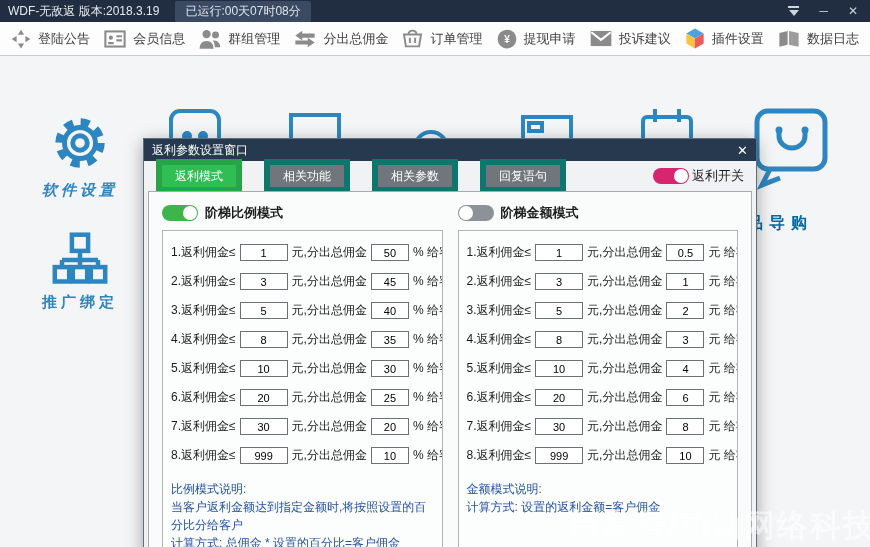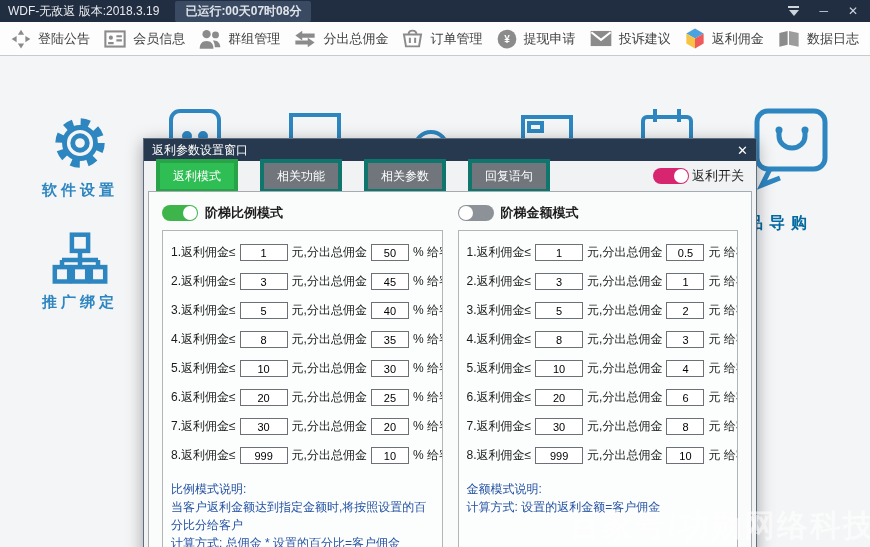--- a/index.html
+++ b/index.html
@@ -4,57 +4,57 @@
 <style>
   html,body{margin:0;padding:0;overflow:hidden;}
   .page{position:relative;width:870px;height:547px;overflow:hidden;background:#f4f5f6;
         font-family:"Liberation Sans","DejaVu Sans",sans-serif;}
 
   
   .titlebar{position:absolute;top:0;left:0;right:0;height:22px;background:#212d40;
             display:flex;align-items:center;padding:0 8px;box-sizing:border-box;}
   .win-title{color:#e7eaee;font-size:12px;white-space:nowrap;}
   .runtime{margin-left:16px;background:#3a4a62;color:#dfe4ea;font-size:12px;
-           padding:2px 10px;border-radius:2px;white-space:nowrap;font-weight:bold;}
+           padding:2px 10px;border-radius:2px;white-space:nowrap;}
   .win-ctrls{margin-left:auto;display:flex;align-items:center;gap:20px;padding-right:4px;}
   .ctrl{color:#cdd5dd;font-size:12px;line-height:1;cursor:default;}
   .menu-ctrl{display:flex;flex-direction:column;align-items:center;gap:2px;}
   .menu-bar{width:11px;height:2px;background:#cdd5dd;}
   .menu-tri{width:0;height:0;border-left:5px solid transparent;border-right:5px solid transparent;
             border-top:6px solid #cdd5dd;}
 
   
   .toolbar{position:absolute;top:22px;left:0;right:0;height:34px;background:#fdfdfd;
            border-bottom:1px solid #c4ccd2;display:flex;align-items:center;
            justify-content:space-around;padding:0 4px;box-sizing:border-box;}
   .tb-item{display:flex;align-items:center;gap:7px;font-size:13px;color:#3e3e3e;
            padding:2px 4px;cursor:default;white-space:nowrap;}
   .tb-item svg{display:block;}
 
   
   .content{position:absolute;top:57px;left:0;right:0;bottom:0;background:#f4f5f6;}
 
   .side-item{position:absolute;width:100px;text-align:center;color:#2e86c1;z-index:1;}
   .side-item .lbl{font-size:15px;font-weight:bold;letter-spacing:4px;margin-top:3px;}
-  .side-gear{left:30px;top:112px;}
+  .side-gear{left:30px;top:112px;font-style:italic;}
   .side-org{left:30px;top:232px;}
 
   .bg-icon{position:absolute;z-index:1;}
   .bg-label{position:absolute;z-index:1;color:#0369a1;font-size:16px;font-weight:bold;
             letter-spacing:6px;white-space:nowrap;}
 
   
   .dialog{position:absolute;left:143px;top:138px;width:614px;height:432px;background:#f1f2f3;
           border:1px solid #5d6e80;box-shadow:0 4px 16px rgba(0,0,0,.35);z-index:5;box-sizing:border-box;}
   .dlg-title{height:22px;background:#27394f;color:#fff;font-size:12px;display:flex;
              align-items:center;padding:0 8px;}
   .dlg-close{margin-left:auto;color:#fff;font-size:13px;cursor:default;}
   .dlg-tabs{height:30px;display:flex;align-items:center;gap:22px;padding:0 12px;}
   .tab{height:34px;box-sizing:border-box;padding:0 13px;display:flex;align-items:center;
-       font-size:12px;color:#fff;background:#71767c;border:4px solid #0f766e;cursor:default;}
+       font-size:12px;color:#fff;background:#71767c;border:6px solid #0f766e;cursor:default;}
   .tab.active{background:#2fbe54;border-color:#27a348;}
   .dlg-switch{margin-left:auto;display:flex;align-items:center;gap:3px;font-size:13px;color:#1e1e1e;}
 
   .pill{width:36px;height:16px;border-radius:8px;position:relative;display:inline-block;cursor:default;}
   .pill.pink{background:#d8256f;}
   .pill.green{background:#3eb54b;}
   .pill.gray{background:#8d9298;}
   .knob{position:absolute;top:1px;width:14px;height:14px;border-radius:50%;background:#fff;}
   .knob.right{right:1px;} .knob.left{left:1px;}
 
@@ -160,21 +160,21 @@
       <span>投诉建议</span>
     </div>
     <div class="tb-item">
       <span>
           <svg width="20" height="21" viewBox="0 0 32 34">
             <polygon points="16,1 30,9 16,17 2,9" fill="#4aa3df"></polygon>
             <polygon points="2,9 16,17 16,33 2,25" fill="#f6c344"></polygon>
             <polygon points="30,9 16,17 16,33 30,25" fill="#ef5b5b"></polygon>
           </svg>
         </span>
-      <span>返利佣金</span>
+      <span>插件设置</span>
     </div>
     <div class="tb-item">
       <span>
           <svg width="22" height="17" viewBox="0 0 32 24" fill="#8b8b8b">
             <path d="M2 4l12-3v20L2 24z"></path>
             <path d="M16 1l14 3v20l-14-3z" opacity="0.85"></path>
           </svg>
         </span>
       <span>数据日志</span>
     </div>

